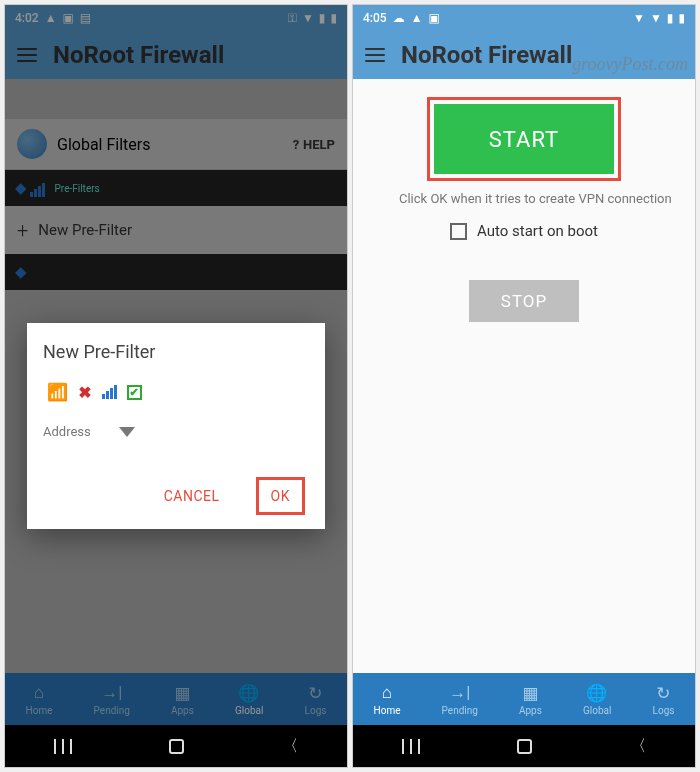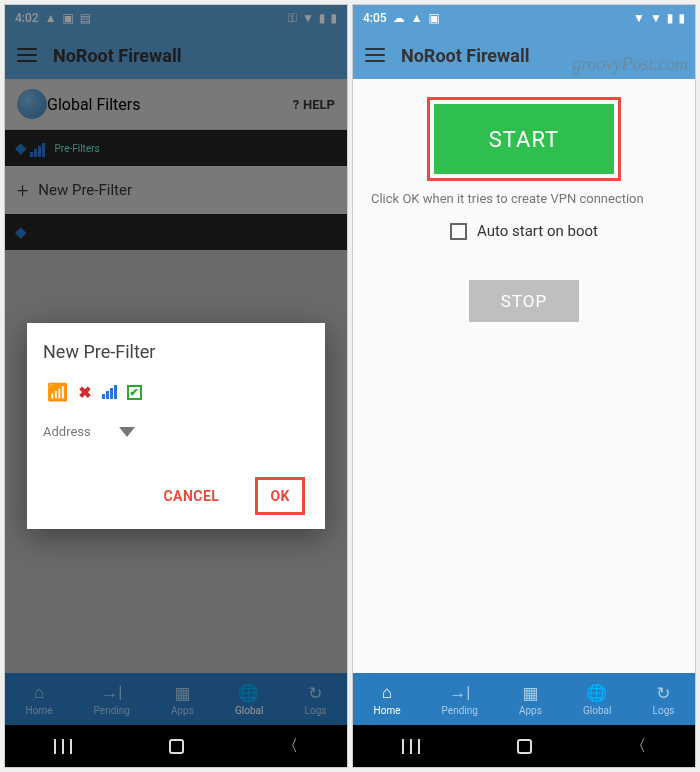--- a/index.html
+++ b/index.html
@@ -6,24 +6,24 @@
     body { background: #f0f0f0; display: flex; gap: 4px; padding: 4px; width: 700px; height: 772px; position: relative; }
     .phone { width: 346px; height: 764px; background: #fff; display: flex; flex-direction: column; border: 1px solid #ccc; position: relative; overflow: hidden; }
     .status-bar { height: 26px; background: #5a9fd4; color: #fff; display: flex; align-items: center; justify-content: space-between; padding: 0 10px; font-size: 12px; font-weight: 500; }
     .phone.left .status-bar { filter: brightness(0.58); }
     .status-left { display: flex; gap: 6px; align-items: center; }
     .status-right { display: flex; gap: 5px; align-items: center; }
     .app-bar { height: 48px; background: #5a9fd4; display: flex; align-items: center; padding: 0 12px; gap: 16px; }
     .phone.left .app-bar { filter: brightness(0.58); }
     .menu-icon { width: 20px; height: 14px; display: flex; flex-direction: column; justify-content: space-between; cursor: pointer; }
     .menu-icon span { height: 2px; background: #333; border-radius: 1px; }
-    .app-title { font-size: 18px; font-weight: 700; color: #333; }
+    .app-title { font-size: 24px; font-weight: 700; color: #333; }
     .content { flex: 1; background: #fafafa; position: relative; }
     .phone.left .content { background: #6a6a6a; }
-    .bg-row { display: flex; align-items: center; padding: 10px 12px; gap: 0; background: #d0d0d0; border-bottom: 1px solid #b8b8b8; filter: brightness(0.58); }
+    .bg-row { display: flex; align-items: center; padding: 10px 12px; gap: 10px; background: #d0d0d0; border-bottom: 1px solid #b8b8b8; filter: brightness(0.58); margin-top: 40px; }
     .globe-icon { width: 30px; height: 30px; border-radius: 50%; background: radial-gradient(circle at 35% 35%, #7bb3dd, #3a7db5); }
     .help-section { margin-left: auto; display: flex; align-items: center; gap: 4px; font-size: 13px; font-weight: 700; color: #333; }
     .tabs-row { height: 36px; background: #222; display: flex; align-items: center; filter: brightness(0.58); }
     .mini-indicator { display: flex; gap: 3px; padding: 0 10px; align-items: flex-end; }
     .wifi-dim { color: #2876d0; font-size: 15px; }
     .tab-label { flex: 1; text-align: left; color: #5eead4; font-size: 10px; }
     .new-filter-row { background: #d0d0d0; padding: 12px; display: flex; align-items: center; gap: 10px; font-size: 15px; color: #333; filter: brightness(0.58); }
     .plus-glyph { font-size: 20px; font-weight: 300; }
     .filter-item-row { background: #222; height: 36px; display: flex; align-items: center; padding: 0 10px; filter: brightness(0.58); }
     .overlay { position: absolute; top: 244px; left: 22px; right: 22px; background: #fff; box-shadow: 0 8px 30px rgba(0,0,0,0.4); padding: 18px 16px 10px 16px; }
@@ -34,27 +34,27 @@
     .sig-blue { display: inline-flex; align-items: flex-end; gap: 1px; }
     .sig-blue span { width: 3px; background: #2876d0; }
     .check-green { width: 15px; height: 15px; border: 2px solid #2fa82f; display: inline-flex; align-items: center; justify-content: center; color: #2fa82f; font-size: 11px; font-weight: 700; }
     .field-row { display: flex; align-items: center; gap: 16px; margin-bottom: 30px; }
     .field-label { width: 54px; font-size: 13px; color: #777; }
     .field-input-wrap { flex: 1; display: flex; align-items: center; border-bottom: 1px solid #888; }
     .field-input-wrap.hl { border-bottom: 2px solid #e74c3c; }
     .field-input { flex: 1; border: none; outline: none; font-size: 16px; padding: 4px 0; color: #222; background: transparent; }
     .dropdown-caret { width: 0; height: 0; border-left: 8px solid transparent; border-right: 8px solid transparent; border-top: 10px solid #777; margin-left: 6px; }
     .dlg-actions { display: flex; justify-content: flex-end; gap: 24px; padding: 8px 4px 4px 4px; }
-    .dlg-btn { background: none; border: none; color: #e74c3c; font-size: 14px; font-weight: 700; letter-spacing: 0.5px; cursor: pointer; padding: 8px 12px; }
+    .dlg-btn { background: none; border: none; color: #e74c3c; font-size: 14px; font-weight: 400; letter-spacing: 0.5px; cursor: pointer; padding: 8px 12px; }
     .ok-highlight { border: 3px solid #e74c3c; display: inline-block; }
     .right-content { padding: 12px 18px; }
     .start-wrap { display: flex; justify-content: center; margin: 6px 0 10px 0; }
     .start-box { border: 3px solid #e74c3c; padding: 4px; }
     .start-btn { background: #2fbf4e; color: #fff; border: none; width: 180px; height: 70px; font-size: 22px; letter-spacing: 1px; cursor: pointer; }
-    .hint { font-size: 13px; color: #777; margin-bottom: 16px; }
+    .hint { font-size: 13px; color: #777; margin-bottom: 16px; margin-left: 28px; }
     .checkbox-row { display: flex; align-items: center; gap: 10px; justify-content: center; margin-bottom: 40px; }
     .checkbox-box { width: 17px; height: 17px; border: 2px solid #666; cursor: pointer; }
     .checkbox-label { font-size: 15px; color: #333; }
     .stop-wrap { display: flex; justify-content: center; }
     .stop-btn { background: #bfbfbf; color: #fff; border: none; width: 110px; height: 42px; font-size: 17px; letter-spacing: 1px; cursor: pointer; }
     .bottom-nav { height: 52px; background: #2b7bbf; display: flex; justify-content: space-around; align-items: center; }
     .phone.left .bottom-nav { filter: brightness(0.58); }
     .nav-item { display: flex; flex-direction: column; align-items: center; gap: 2px; color: #a8cde8; font-size: 10px; cursor: pointer; }
     .nav-item.active { color: #fff; }
     .nav-icon { font-size: 17px; }

